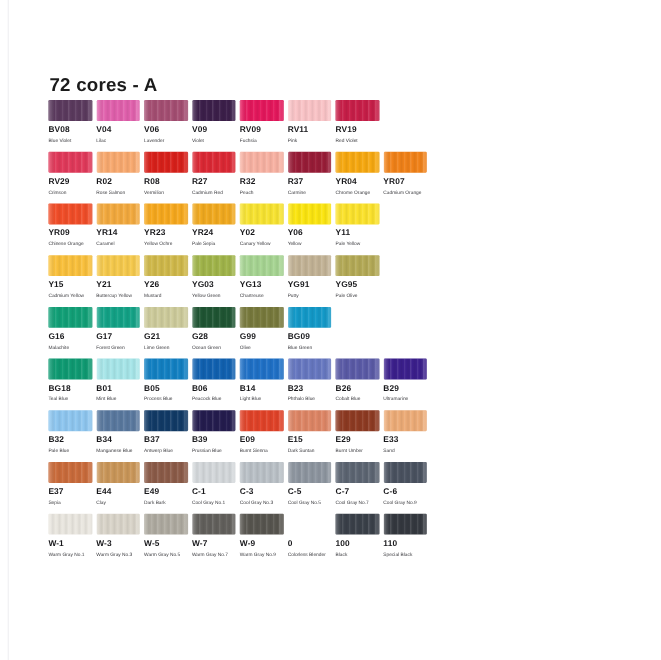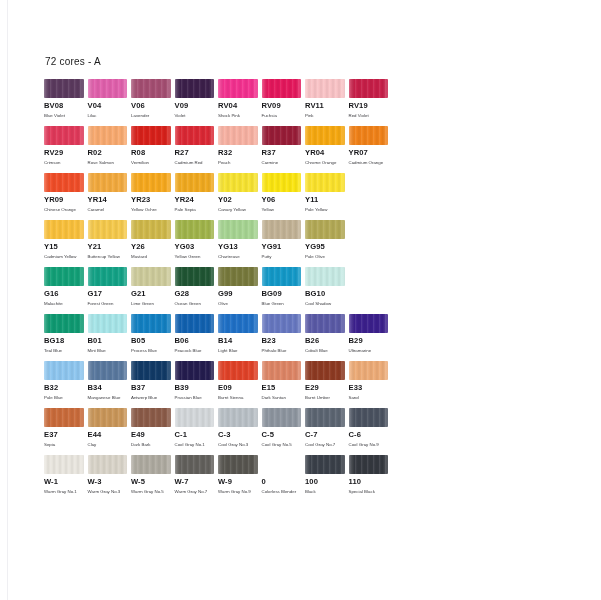--- a/index.html
+++ b/index.html
@@ -47,25 +47,25 @@
     height: 600px;
     background: #ffffff;
   }
   #chart {
     position: absolute;
     left: 35px;
     top: 52px;
     width: 350px;
   }
   #chart-title {
-    font-size: 10px;
-    font-weight: normal;
+    font-size: 17px;
+    font-weight: bold;
     color: #1b1b1b;
     letter-spacing: 0.2px;
-    margin: 4px 0 9px 1px;
+    margin: 16px 0 9px 1px;
     height: 14px;
   }
   .swatch-row {
     display: flex;
     flex-direction: row;
     align-items: flex-start;
     height: 47px;
   }
   .swatch-cell {
     width: 39.5px;
@@ -159,28 +159,20 @@
           </div>
           <div class="swatch-cell">
             <div class="chip" style="background: rgb(60, 31, 74);">
               <div class="stripes"></div>
               <div class="edgefade"></div>
             </div>
             <div class="code">V09</div>
             <div class="cname">Violet</div>
           </div>
           <div class="swatch-cell">
-            <div class="chip" style="background: rgb(243, 49, 143);">
-              <div class="stripes"></div>
-              <div class="edgefade"></div>
-            </div>
-            <div class="code">RV04</div>
-            <div class="cname">Shock Pink</div>
-          </div>
-          <div class="swatch-cell">
             <div class="chip" style="background: rgb(228, 23, 92);">
               <div class="stripes"></div>
               <div class="edgefade"></div>
             </div>
             <div class="code">RV09</div>
             <div class="cname">Fuchsia</div>
           </div>
           <div class="swatch-cell">
             <div class="chip" style="background: rgb(249, 195, 198);">
               <div class="stripes"></div>
@@ -421,28 +413,20 @@
             <div class="code">G99</div>
             <div class="cname">Olive</div>
           </div>
           <div class="swatch-cell">
             <div class="chip" style="background: rgb(19, 153, 200);">
               <div class="stripes"></div>
               <div class="edgefade"></div>
             </div>
             <div class="code">BG09</div>
             <div class="cname">Blue Green</div>
-          </div>
-          <div class="swatch-cell">
-            <div class="chip" style="background: rgb(199, 234, 228);">
-              <div class="stripes"></div>
-              <div class="edgefade"></div>
-            </div>
-            <div class="code">BG10</div>
-            <div class="cname">Cool Shadow</div>
           </div>
         </div>
         <div class="swatch-row">
           <div class="swatch-cell">
             <div class="chip" style="background: rgb(15, 154, 114);">
               <div class="stripes"></div>
               <div class="edgefade"></div>
             </div>
             <div class="code">BG18</div>
             <div class="cname">Teal Blue</div>

